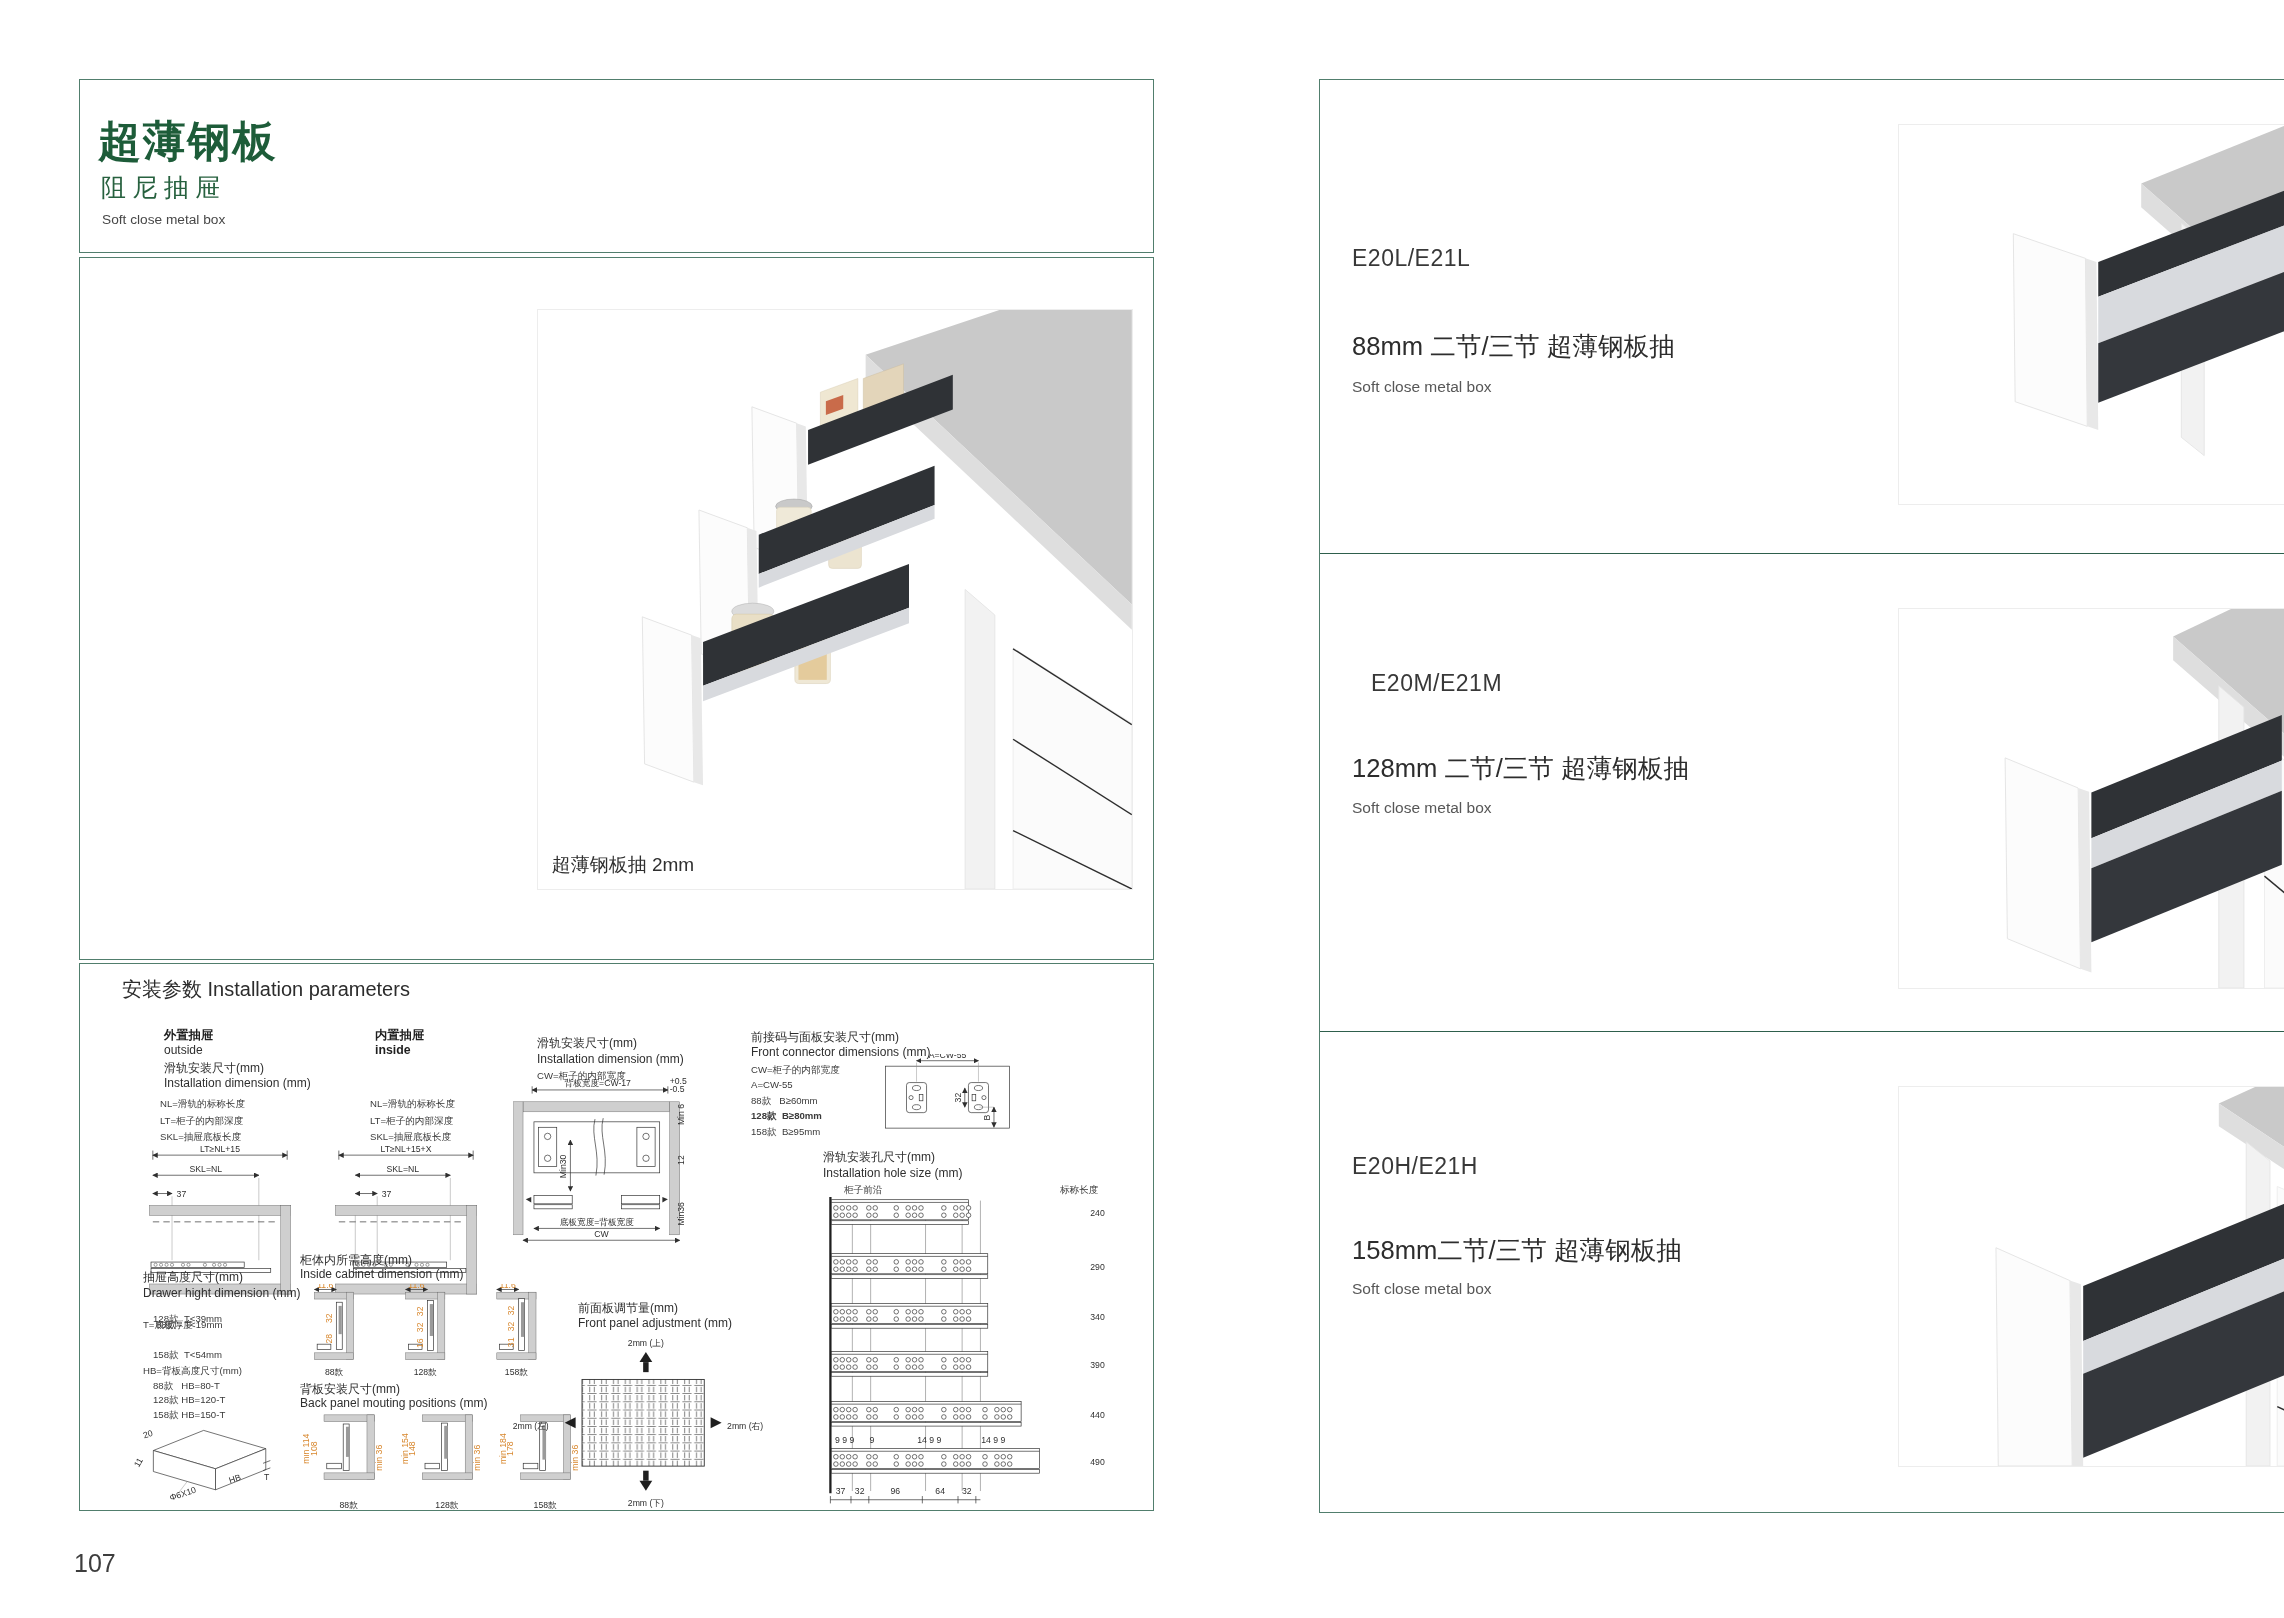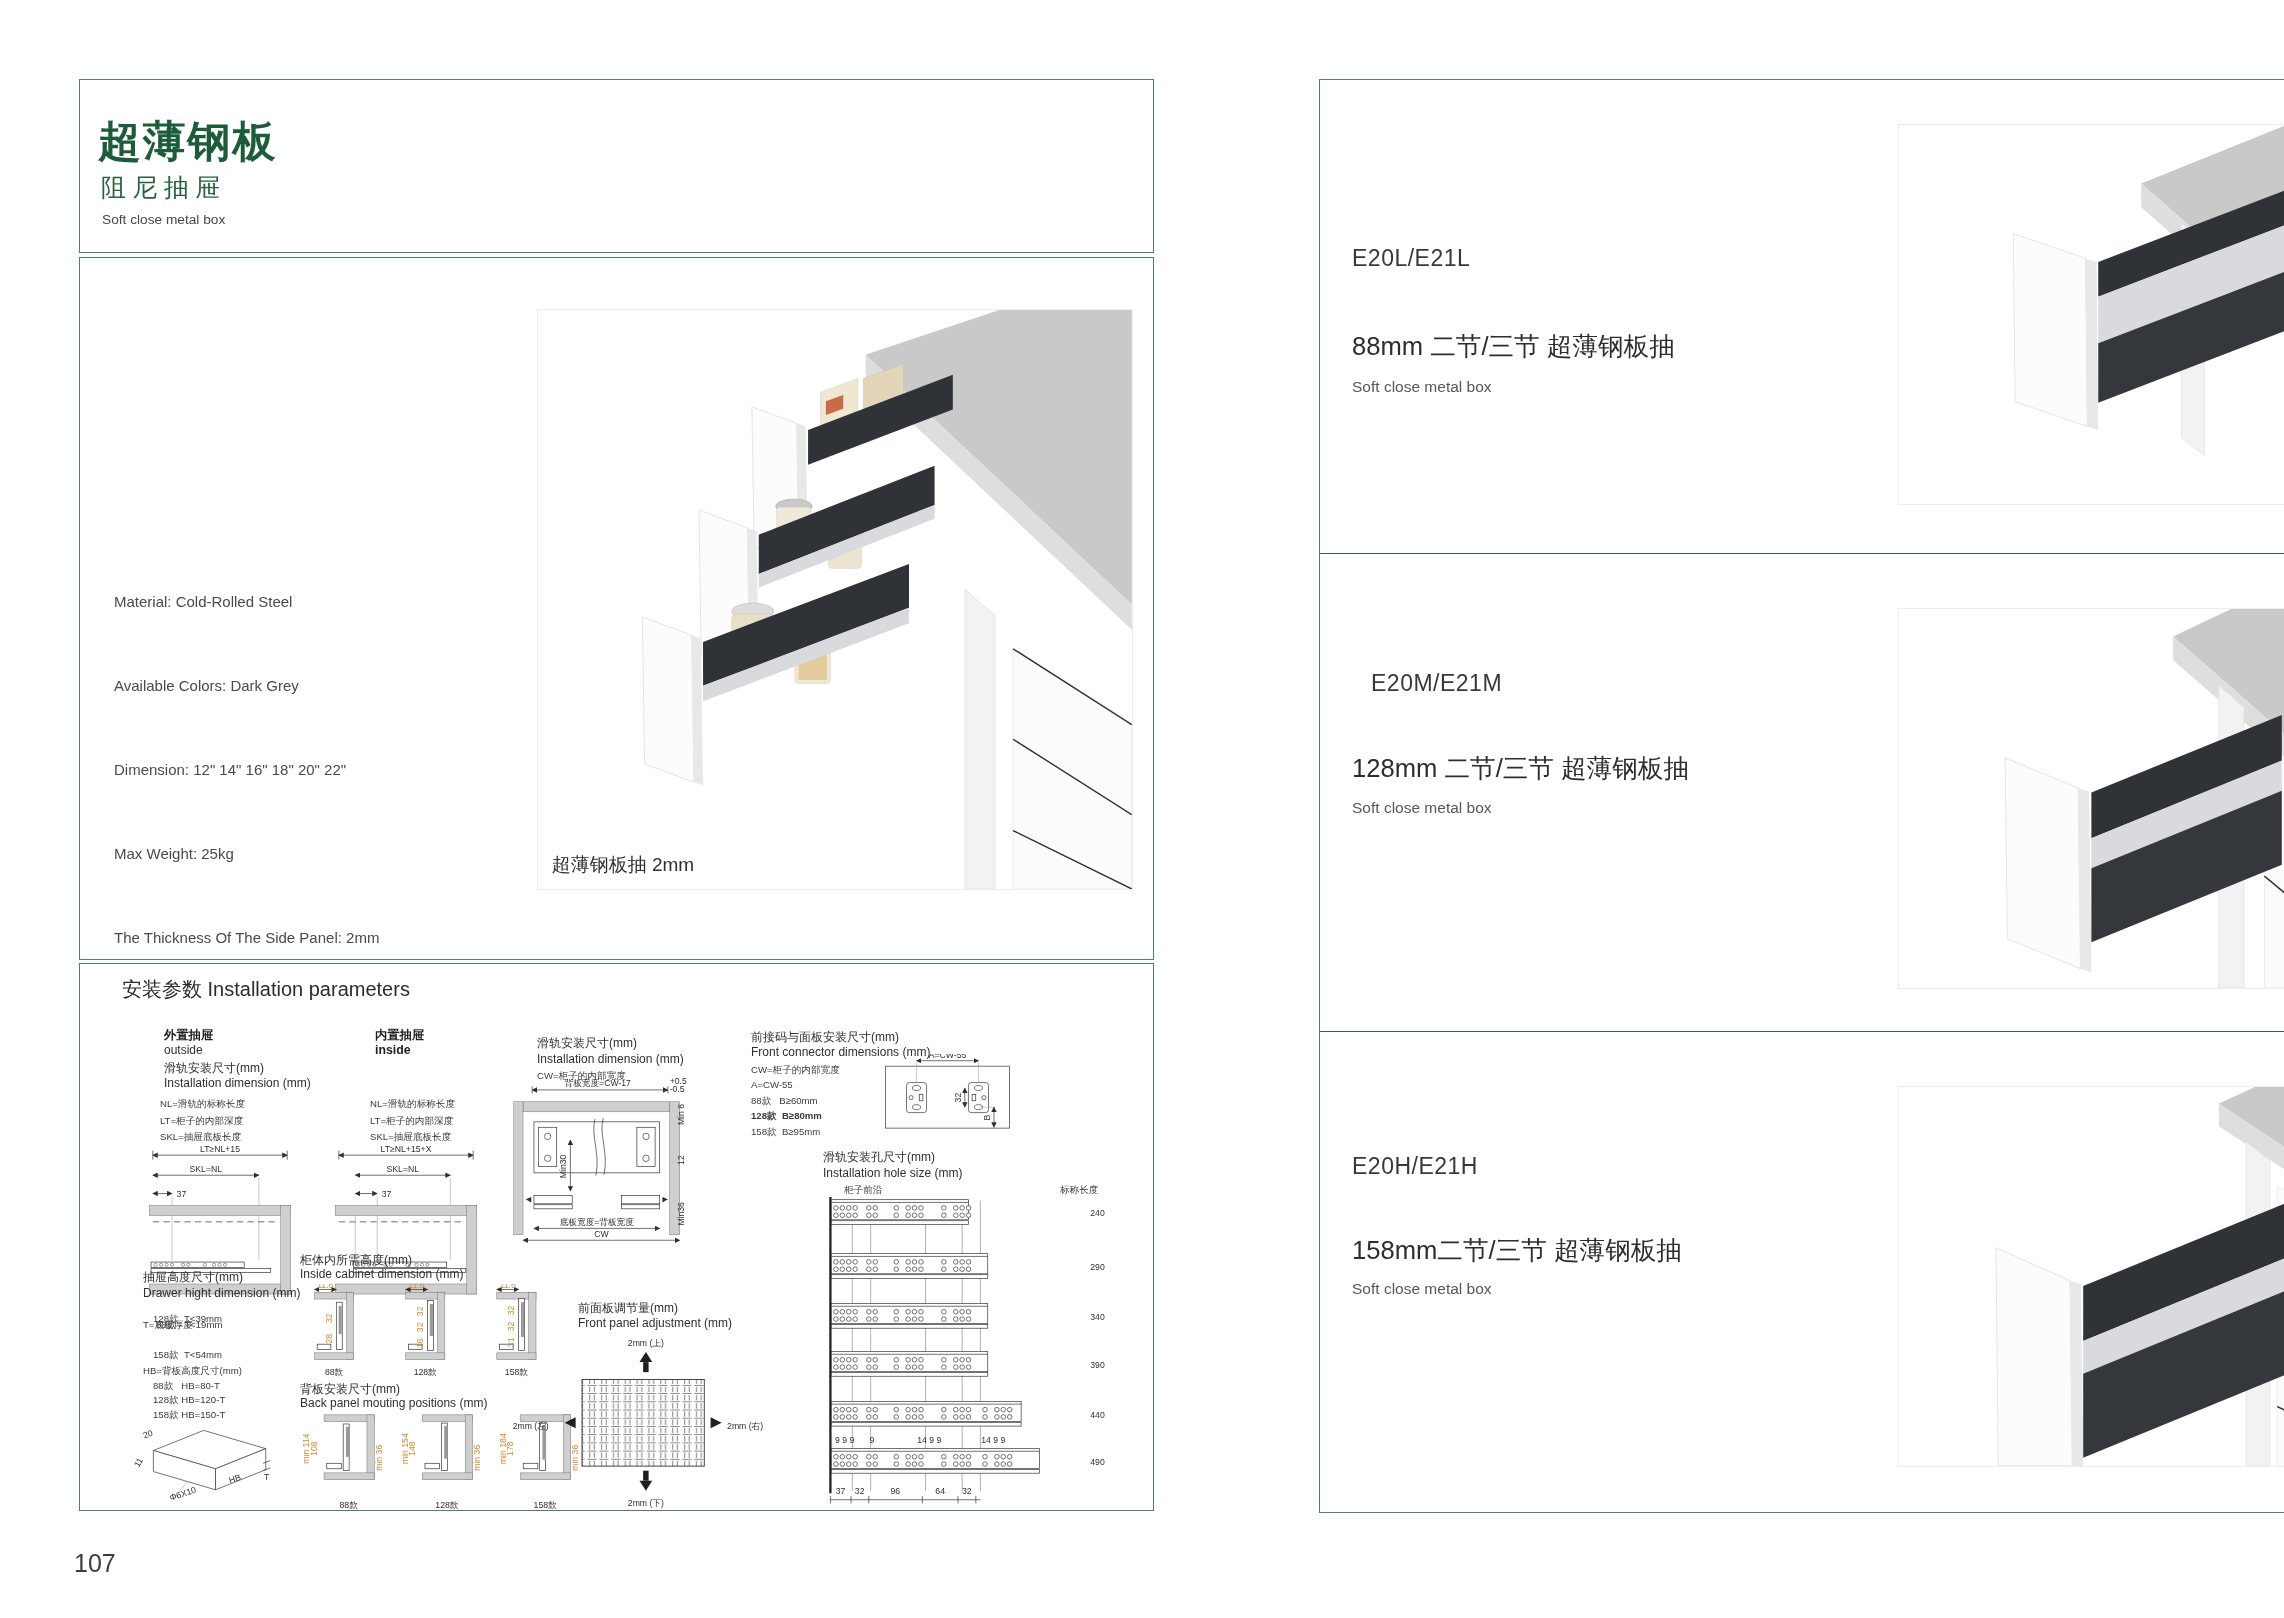--- a/index.html
+++ b/index.html
@@ -54,27 +54,20 @@
   </defs>
 </svg>
 
 <div class="box" style="left:79px;top:79px;width:1073px;height:172px;">
   <div class="abs cn-main" style="left:18px;top:33px;">超薄钢板</div>
   <div class="abs cn-sub" style="left:21px;top:91px;">阻尼抽屉</div>
   <div class="abs en-sub" style="left:22px;top:132px;">Soft close metal box</div>
 </div>
 
 <div class="box" style="left:79px;top:257px;width:1073px;height:701px;">
-  <div class="abs spec-en" style="left:34px;top:274px;">
-    <div>Material: Cold-Rolled Steel</div>
-    <div>Available Colors: Dark Grey</div>
-    <div>Dimension: 12" 14" 16" 18" 20" 22"</div>
-    <div>Max Weight: 25kg</div>
-    <div>The Thickness Of The Side Panel: 2mm</div>
-  </div>
 
   <div class="photo" style="left:457px;top:51px;width:594px;height:579px;">
     <svg viewBox="0 0 1300 1268" width="594" height="579">
       <polygon class="cnt" points="717,98 1010,0 1300,0 1300,645"></polygon>
       <polygon class="cnte" points="717,98 1300,645 1300,700 717,152"></polygon>
       <polygon class="wp" points="935,612 1000,668 1000,1268 935,1268"></polygon>
       <polygon class="cab" points="1040,740 1300,905 1300,1268 1040,1268"></polygon>
       <line class="seam" x1="1040" y1="742" x2="1300" y2="908"></line>
       <line class="seam" x1="1040" y1="940" x2="1300" y2="1105"></line>
       <line class="seam" x1="1040" y1="1140" x2="1300" y2="1268"></line>

